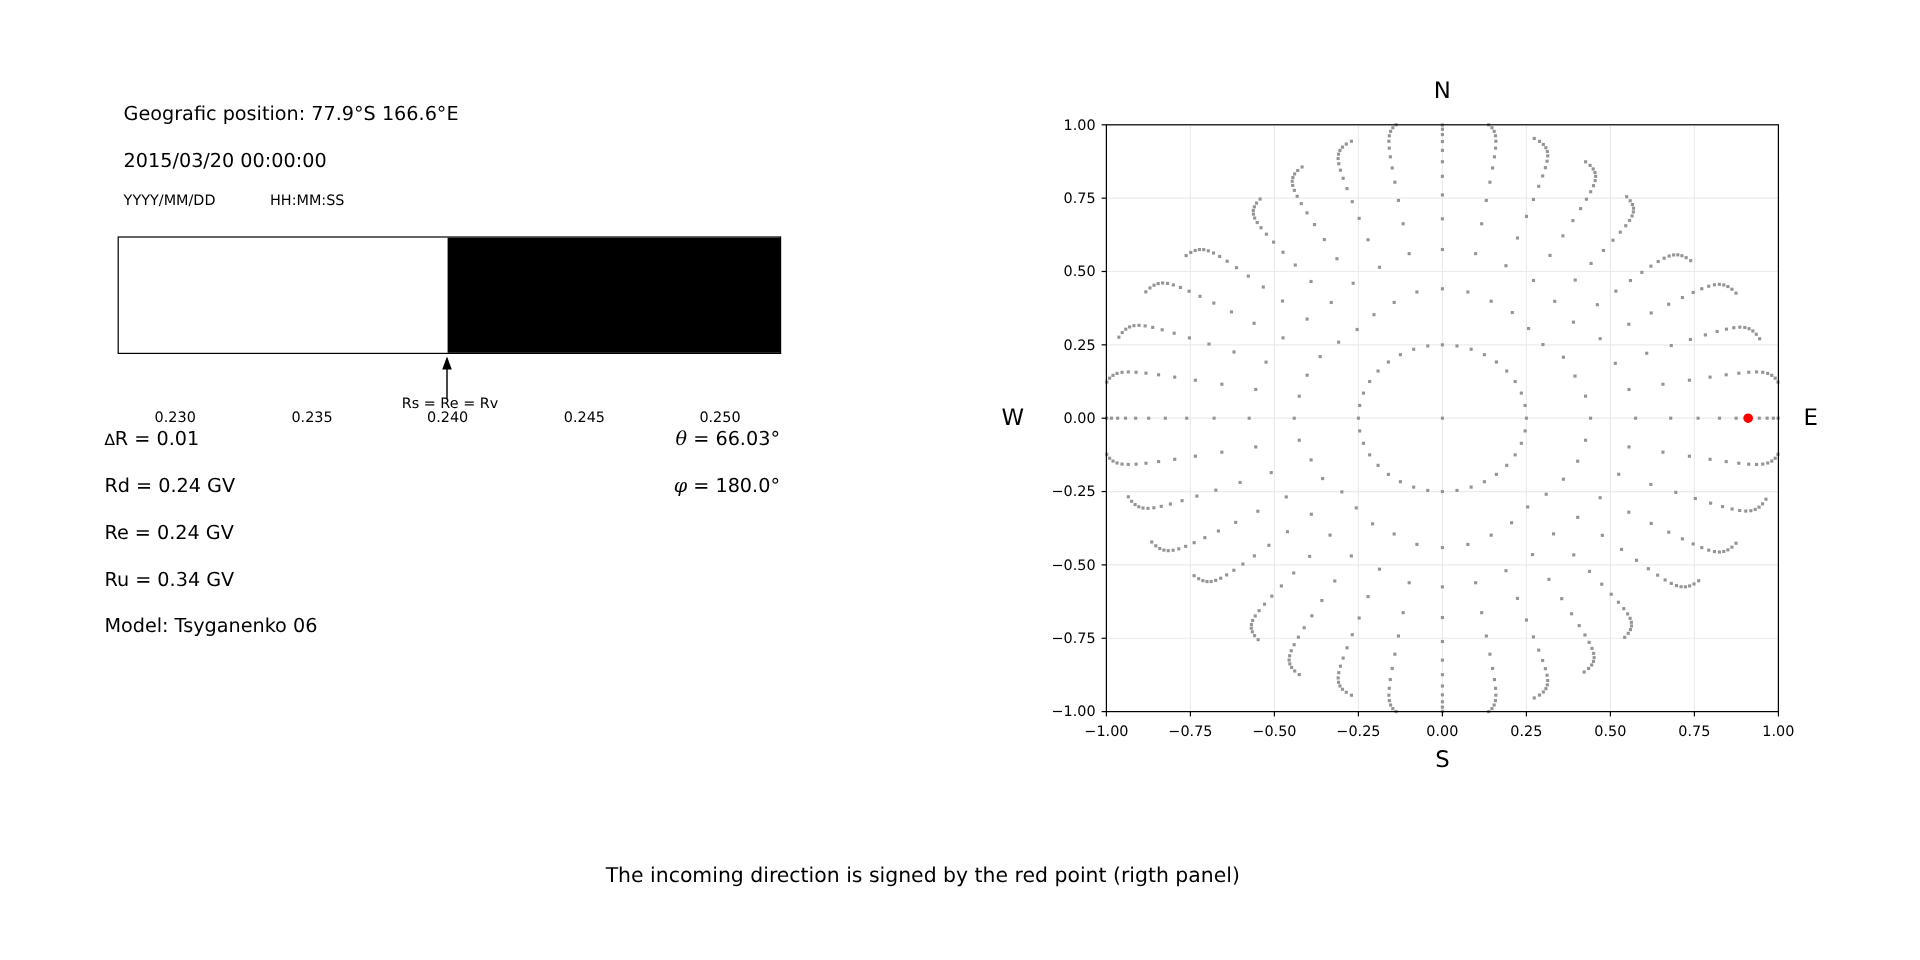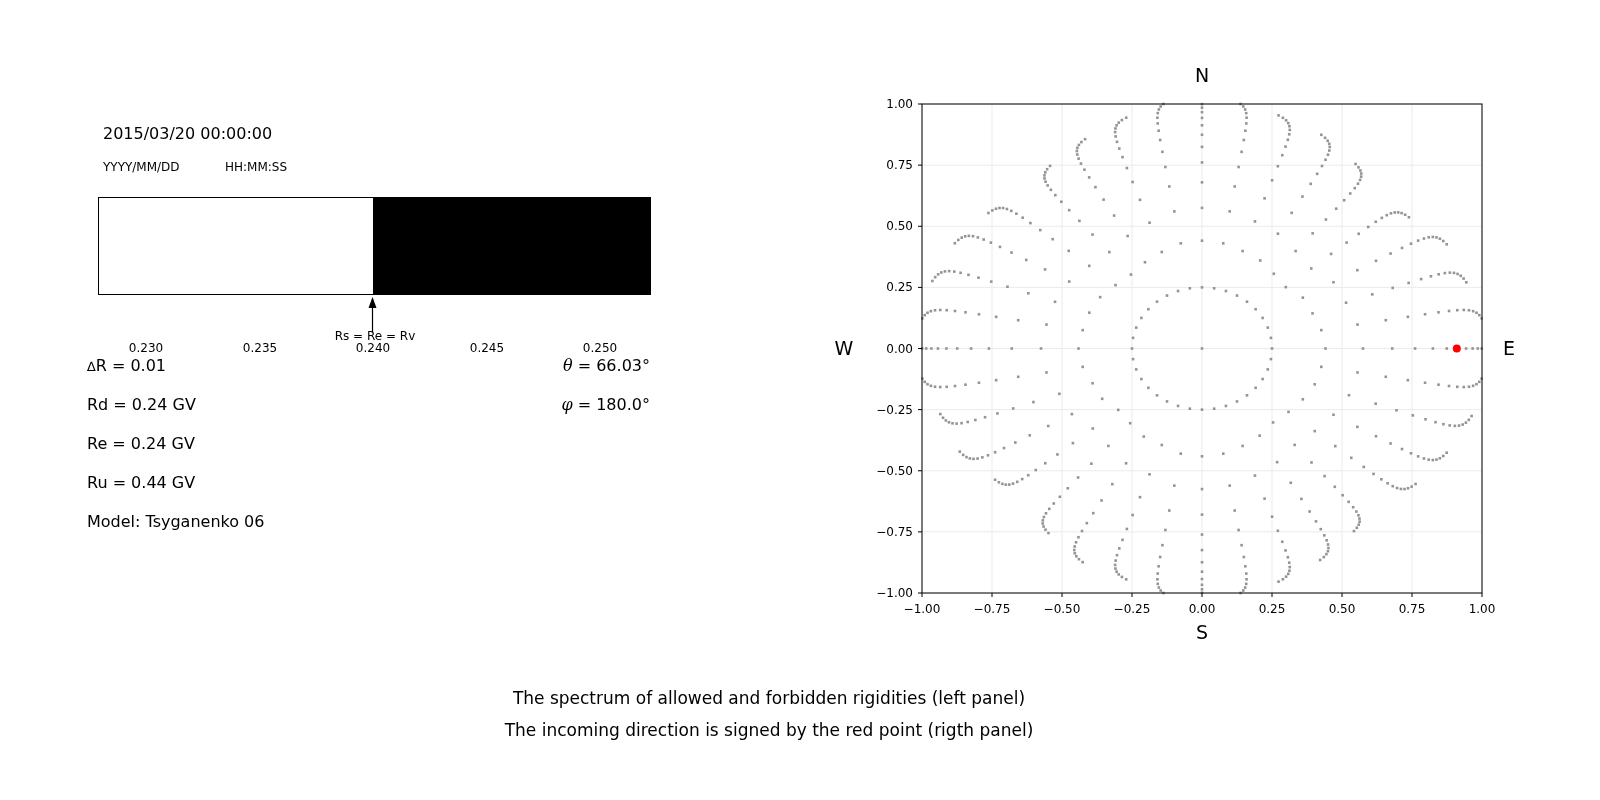--- a/index.html
+++ b/index.html
@@ -38,20 +38,21 @@
   #credit{left:0;top:756px;width:1600px;text-align:center;font-size:11px;}
 
   #plot-svg{left:830px;top:50px;}
   text{fill:#000;}
 </style>
 </head>
 <body>
 
 <div id="fig">
 
+  <div class="abs t16" id="geo">Geografic position: 77.9°S 166.6°E</div>
   <div class="abs t16" id="dt">2015/03/20 00:00:00</div>
   <div class="abs t12" id="fmt-date">YYYY/MM/DD</div>
   <div class="abs t12" id="fmt-time">HH:MM:SS</div>
 
   <div class="abs" id="bar" style="background: rgb(255, 255, 255);">
     <div id="bar-black" style="left: 49.73%; background: rgb(0, 0, 0);"></div>
   </div>
   <div class="abs" id="bar-ticks">
       <span style="left: 18.0004px;">0.230</span>
       <span style="left: 132.029px;">0.235</span>
@@ -62,21 +63,21 @@
 
   <svg class="abs" id="arrow-svg" width="20" height="40">
     <line x1="9.5" y1="36" x2="9.5" y2="3" stroke="#000" stroke-width="1.2"></line>
     <polygon points="9.5,1 5.5,12 13.5,12" fill="#000"></polygon>
   </svg>
   <div class="abs" id="arrow-label">Rs = Re = Rv</div>
 
   <div class="abs t16 info-left" style="top:356px"><span class="delta-sym">∆</span><span>R = 0.01</span></div>
   <div class="abs t16 info-left" style="top:395px">Rd = 0.24 GV</div>
   <div class="abs t16 info-left" style="top:434px">Re = 0.24 GV</div>
-  <div class="abs t16 info-left" style="top:473px">Ru = 0.44 GV</div>
+  <div class="abs t16 info-left" style="top:473px">Ru = 0.34 GV</div>
   <div class="abs t16 info-left" style="top:512px">Model: Tsyganenko 06</div>
 
   <div class="abs t16 info-right" style="top:356px"><span class="greek">θ</span><span> = 66.03°</span></div>
   <div class="abs t16 info-right" style="top:395px"><span class="greek">φ</span><span> = 180.0°</span></div>
 
   <svg class="abs" id="plot-svg" width="710" height="625">
     <g id="g-grid">
         <line x1="92" y1="54" x2="92" y2="543" stroke="#ebebeb" stroke-width="1"></line>
         <line x1="92" y1="543" x2="652" y2="543" stroke="#ebebeb" stroke-width="1"></line>
         <line x1="162" y1="54" x2="162" y2="543" stroke="#ebebeb" stroke-width="1"></line>
@@ -688,15 +689,14 @@
         <text x="652" y="563" text-anchor="middle">1.00</text>
         <text x="83" y="58" text-anchor="end">1.00</text>
       </g>
     <text id="lbl-n" font-size="19" text-anchor="middle" x="372" y="32">N</text>
     <text id="lbl-s" font-size="19" text-anchor="middle" x="372" y="589">S</text>
     <text id="lbl-w" font-size="19" text-anchor="middle" x="14" y="304.5">W</text>
     <text id="lbl-e" font-size="19" text-anchor="middle" x="679" y="304.5">E</text>
     <circle id="red-dot" cx="626.8000000000001" cy="298.5" r="4" fill="#ff0000"></circle>
   </svg>
 
-  <div class="abs" id="cap1">The spectrum of allowed and forbidden rigidities (left panel)</div>
   <div class="abs" id="cap2">The incoming direction is signed by the red point (rigth panel)</div>
 </div>
 
 </body></html>

